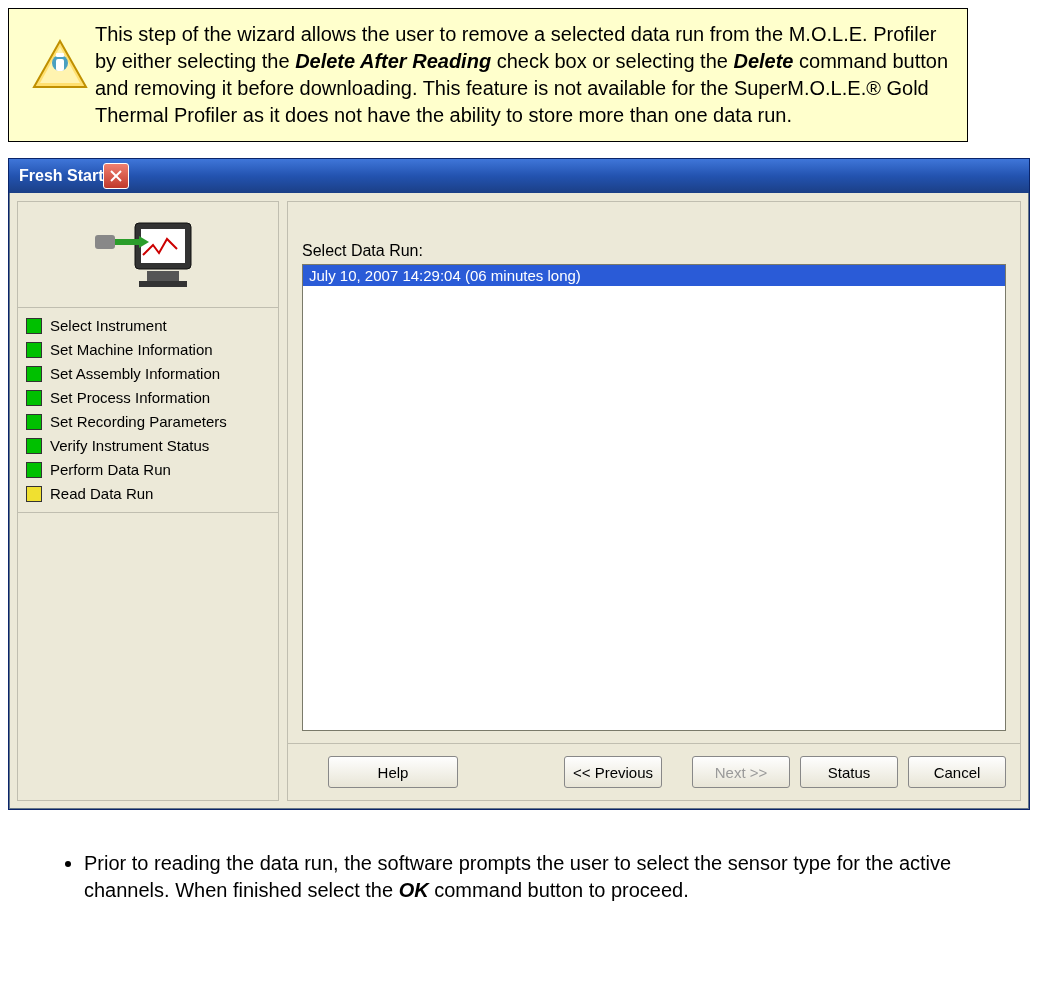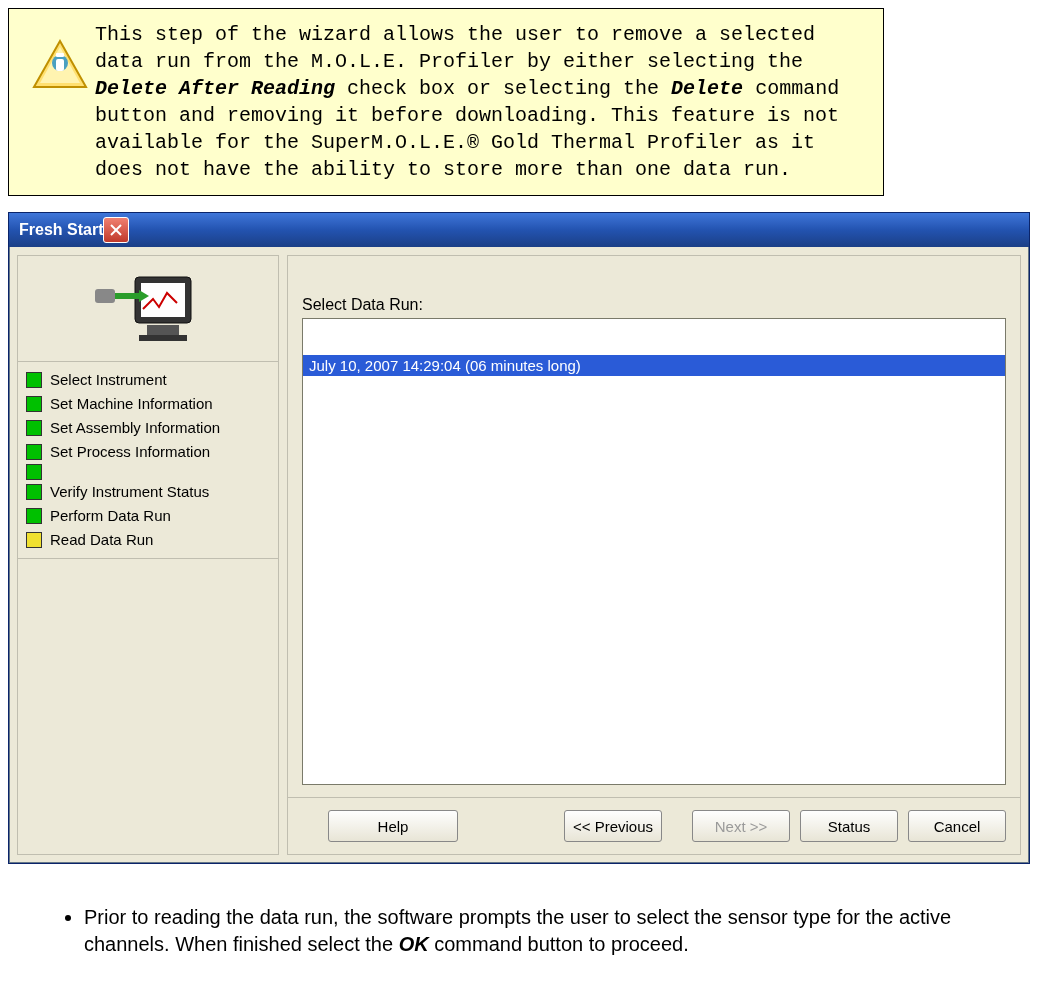--- a/index.html
+++ b/index.html
@@ -12,22 +12,21 @@
     width: 1040px;
   }
   .callout {
     margin: 8px 8px 16px 8px;
     border: 1px solid #000;
     background: #ffffcc;
     display: flex;
     align-items: flex-start;
     padding: 12px 16px;
     box-sizing: border-box;
-    width: 876px;
-    font-family: Liberation Mono, monospace;
+    width: 960px;
   }
   .callout .icon-col {
     flex: 0 0 70px;
     display: flex;
     align-items: center;
     justify-content: center;
     padding-top: 18px;
   }
   .callout .text-col {
     flex: 1;
@@ -134,21 +133,20 @@
     border: 1px solid #7a7a6a;
     background: #fff;
     overflow: hidden;
   }
   .list-item {
     background: #2a5bd7;
     color: #fff;
     font-size: 15px;
     padding: 2px 6px;
     white-space: nowrap;
-    margin-top: 36px;
   }
   .button-row {
     border-top: 1px solid #c0beb0;
     padding: 12px 14px;
     display: flex;
     justify-content: flex-end;
     gap: 10px;
   }
   .wbtn {
     min-width: 98px;
@@ -223,20 +221,21 @@
         <div class="step-row">
             <span class="step-box green"></span>
             <span>Set Assembly Information</span>
           </div>
         <div class="step-row">
             <span class="step-box green"></span>
             <span>Set Process Information</span>
           </div>
         <div class="step-row">
             <span class="step-box green"></span>
+            <span>Set Recording Parameters</span>
           </div>
         <div class="step-row">
             <span class="step-box green"></span>
             <span>Verify Instrument Status</span>
           </div>
         <div class="step-row">
             <span class="step-box green"></span>
             <span>Perform Data Run</span>
           </div>
         <div class="step-row">

